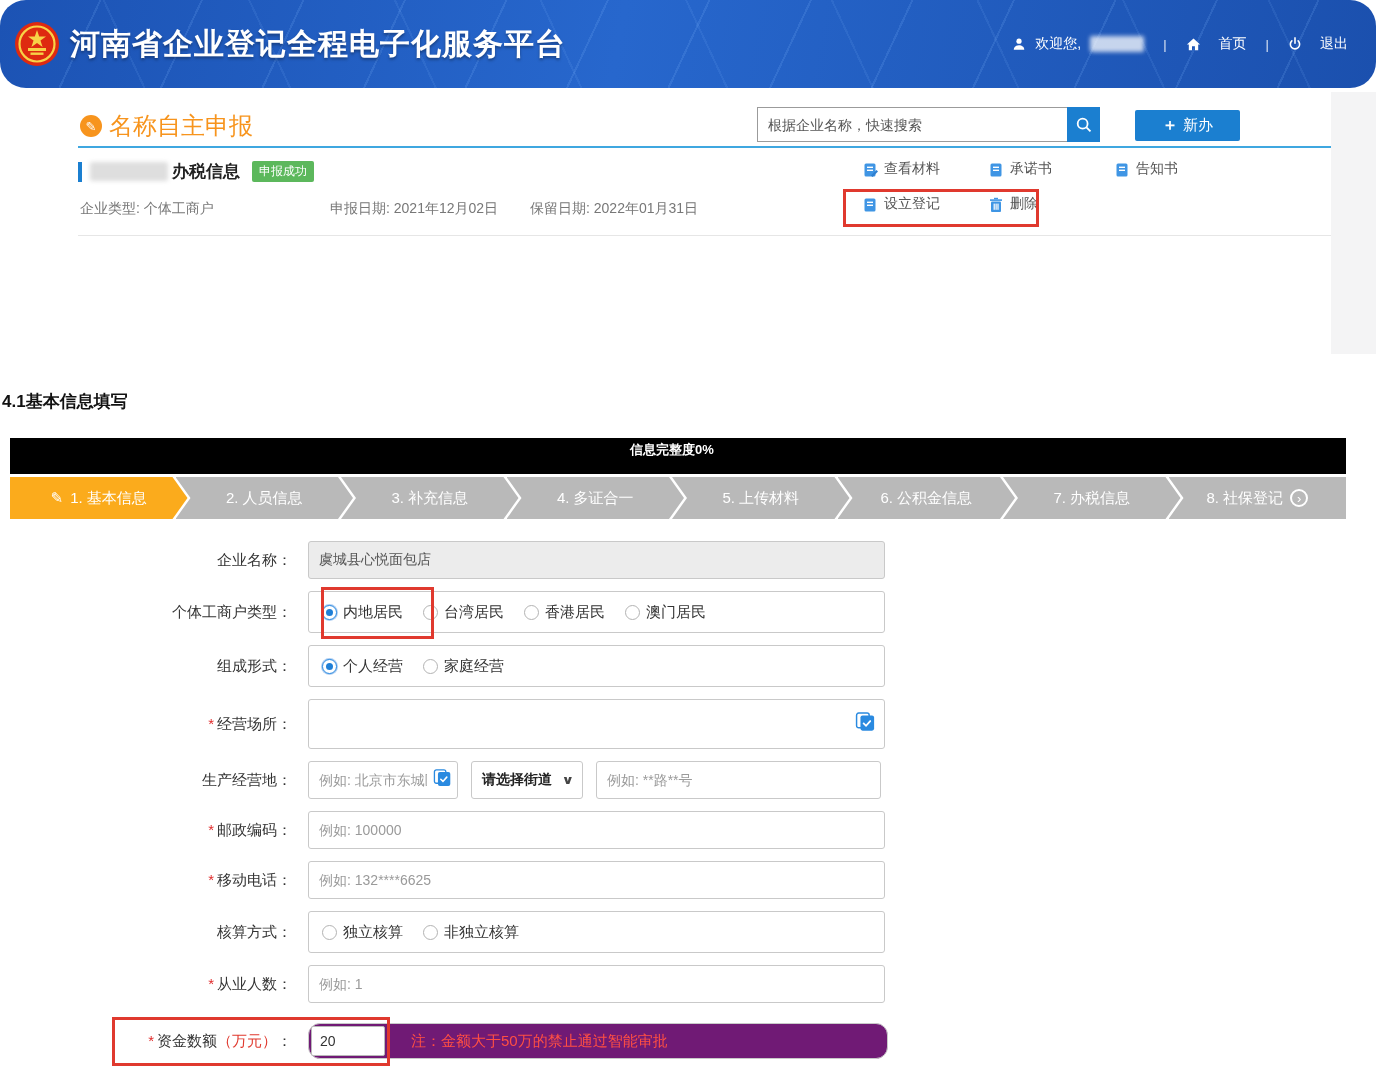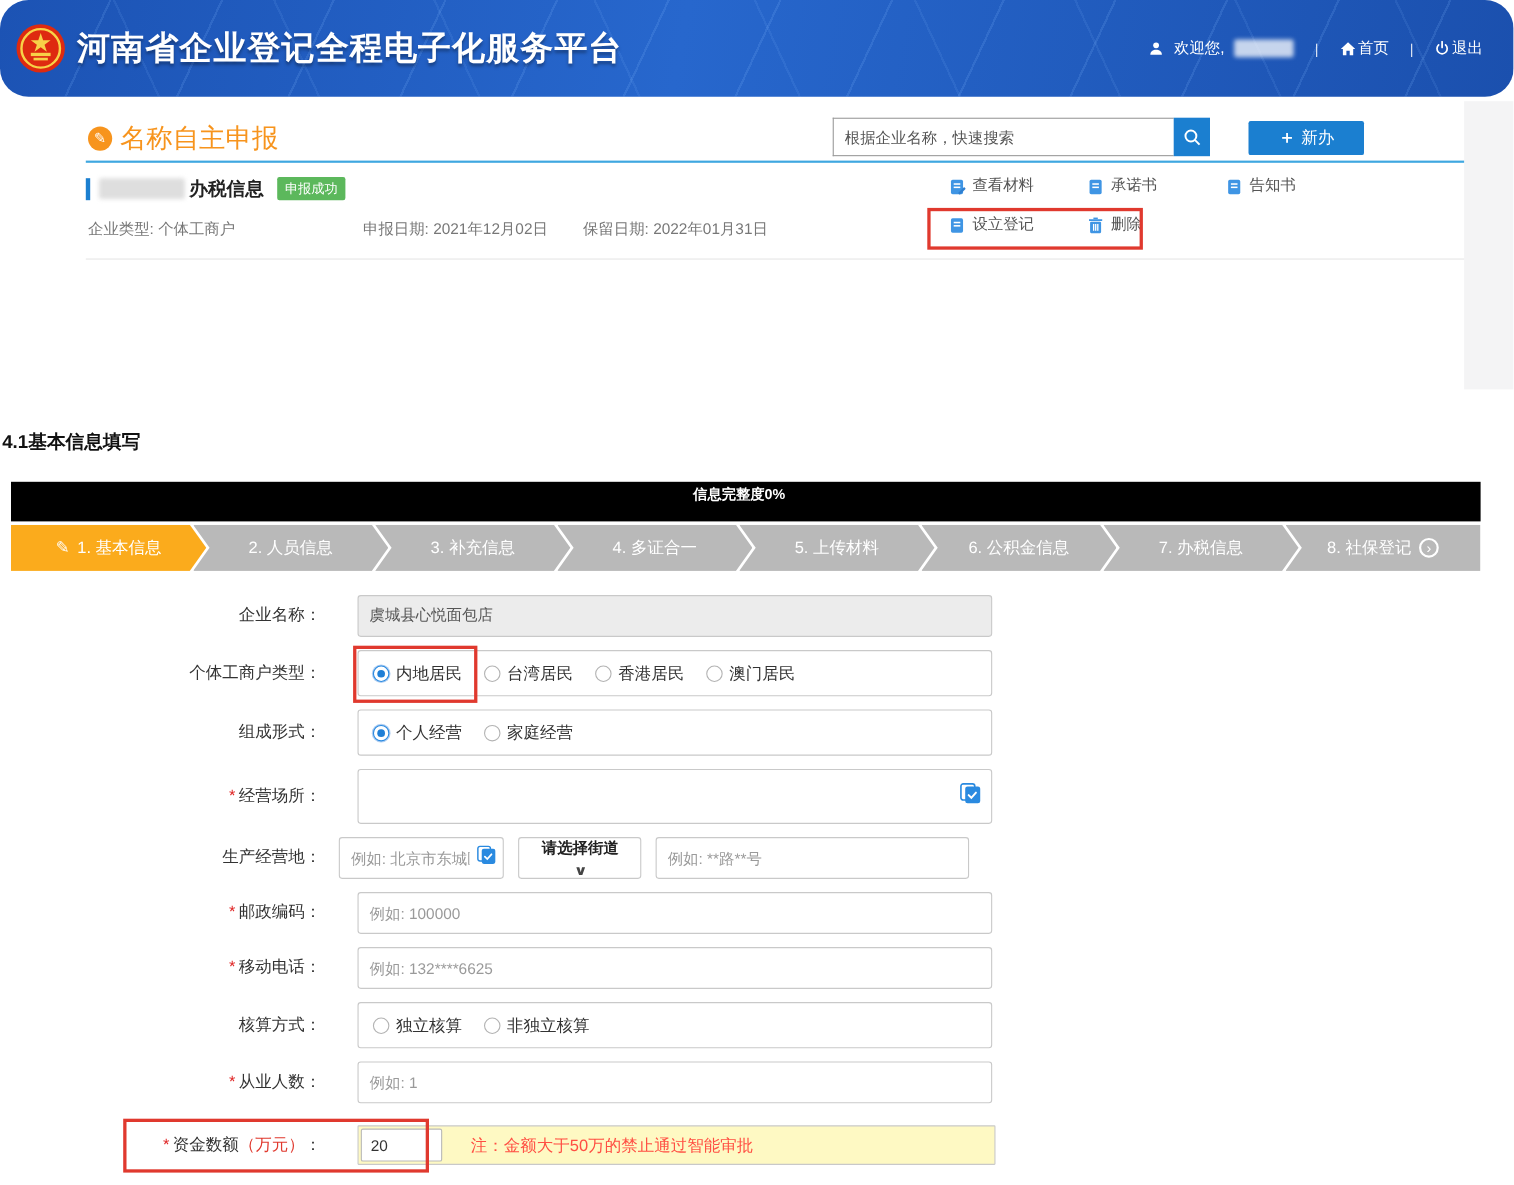--- a/index.html
+++ b/index.html
@@ -13,21 +13,21 @@
   .header::before { content:""; position:absolute; inset:0;
     background:
       repeating-linear-gradient(115deg, transparent 0 90px, rgba(130,185,255,.16) 90px 92px),
       repeating-linear-gradient(65deg, transparent 0 130px, rgba(130,185,255,.11) 130px 132px); }
   .header > * { position:relative; z-index:1; }
   .header-title { color:#fff; font-size:30px; font-weight:bold; margin-left:10px;
     letter-spacing:1px; text-shadow:0 2px 3px rgba(0,0,0,.35); }
   .header-right { margin-left:auto; display:flex; align-items:center; gap:9px;
     color:#fff; font-size:14px; }
   .hsep { opacity:.85; margin:0 10px; font-size:13px; }
-  .hlink { display:flex; align-items:center; gap:2px; cursor:pointer; }
+  .hlink { display:flex; align-items:center; gap:18px; cursor:pointer; }
   .blur-user { width:54px; height:16px; border-radius:2px;
     background:rgba(255,255,255,.75); filter:blur(2px); }
 
   
   .card1 { position:relative; height:268px; }
   .card1-strip { position:absolute; right:0; top:4px; width:45px; height:262px; background:#f4f4f5; }
   .card1-content { margin-left:78px; width:1253px; position:relative; padding-top:4px; }
   .sec-header { position:relative; height:56px; border-bottom:2px solid #3fa7e0; }
   .sec-title-wrap { position:absolute; left:2px; top:18px; display:flex; gap:7px; align-items:center; }
   .sec-icon { width:22px; height:22px; border-radius:50%; background:#f7941d; color:#fff;
@@ -78,47 +78,47 @@
   .circle-arrow { width:18px; height:18px; border:2px solid #fff; border-radius:50%;
     display:inline-flex; align-items:center; justify-content:center; font-size:13px; line-height:1; }
 
   
   .form { margin-top:22px; }
   .form-row { display:flex; margin-bottom:12px; position:relative; }
   .form-label { width:300px; text-align:right; padding-right:8px; font-weight:normal;
     font-size:15px; color:#333; line-height:38px; white-space:nowrap; }
   .lh42 { line-height:42px;padding-left:24px; } .lh50 { line-height:50px; } .lh36 { line-height:36px; }
   .req { color:#e02b2b; margin-right:3px; }
-  .ctl { margin-left:25px; position:relative; }
+  .ctl { margin-left:8px; position:relative; }
   .input { border:1px solid #c9c9c9; border-radius:3px; height:38px; padding:0 10px;
     font-size:14px; color:#333; outline:none; background:#fff; }
   .input::placeholder { color:#9a9a9a; }
   .w-main { width:577px; }
   .readonly { background:#ececec; color:#555; }
   .group-box { border:1px solid #c9c9c9; border-radius:3px; height:42px; width:577px;
     display:flex; align-items:center; padding-left:13px; gap:20px; }
   .radio-opt { display:flex; align-items:center; gap:6px; font-size:15px; color:#333; cursor:pointer; }
   .radio { width:15px; height:15px; border-radius:50%; border:1px solid #b3b3b3;
     background:#fff; position:relative; flex:none; }
   .radio.sel { border:1px solid #2a8ae0; box-shadow:0 0 0 1px rgba(74,144,226,.45); }
   .radio.sel::after { content:""; position:absolute; left:3px; top:3px; width:7px; height:7px;
     border-radius:50%; background:#1f7fd6; }
   .place-input { width:577px; height:50px; padding-right:36px; }
   .picker-abs { position:absolute; right:9px; top:50%; transform:translateY(-50%); cursor:pointer; }
   .ctl-flex { display:flex; gap:13px; margin-left:8px; }
   .prod-district-wrap { position:relative; }
   .prod-district { width:150px; padding-right:30px; }
   .street-select { width:112px; height:38px; border:1px solid #c9c9c9; border-radius:3px;
     display:flex; align-items:center; justify-content:space-between; padding:0 9px 0 10px;
-    font-size:14px; font-weight:bold; color:#222; cursor:pointer; background:#fff;flex-direction:column; }
+    font-size:14px; font-weight:bold; color:#222; cursor:pointer; background:#fff; }
   .chev { color:#444; font-size:12px; transform:scaleX(1.3); }
   .prod-addr { width:285px; }
   .capital-row { margin-top:20px; }
-  .capital-outer { width:580px; height:36px; border:1px solid #c9c9c9; border-radius:1px;
-    display:flex; align-items:center; background:#fef9c3; }
+  .capital-outer { width:580px; height:36px; border:1px solid #c9c9c9; border-radius:12px;
+    display:flex; align-items:center; background:#701a75; }
   .capital-input { width:74px; height:30px; margin-left:2px; border:1px solid #b9b9b9;
     border-radius:2px; padding:0 8px; font-size:14px; color:#333; outline:none; }
   .capital-note { margin-left:26px; color:#ff4f43; font-size:15px; }
   .unit-red { color:#e0392e; }
   .annotation-mainland { left:321px; top:-4px; width:113px; height:52px; }
   .annotation-capital { left:112px; top:-6px; width:278px; height:49px; }
   .cutoff { margin:22px 0 0 320px; width:70px; height:5px; border-radius:1px;
     background:repeating-linear-gradient(90deg,#ff7d1f 0 10px, rgba(255,125,31,.25) 10px 14px); }
 </style>
 </head>

